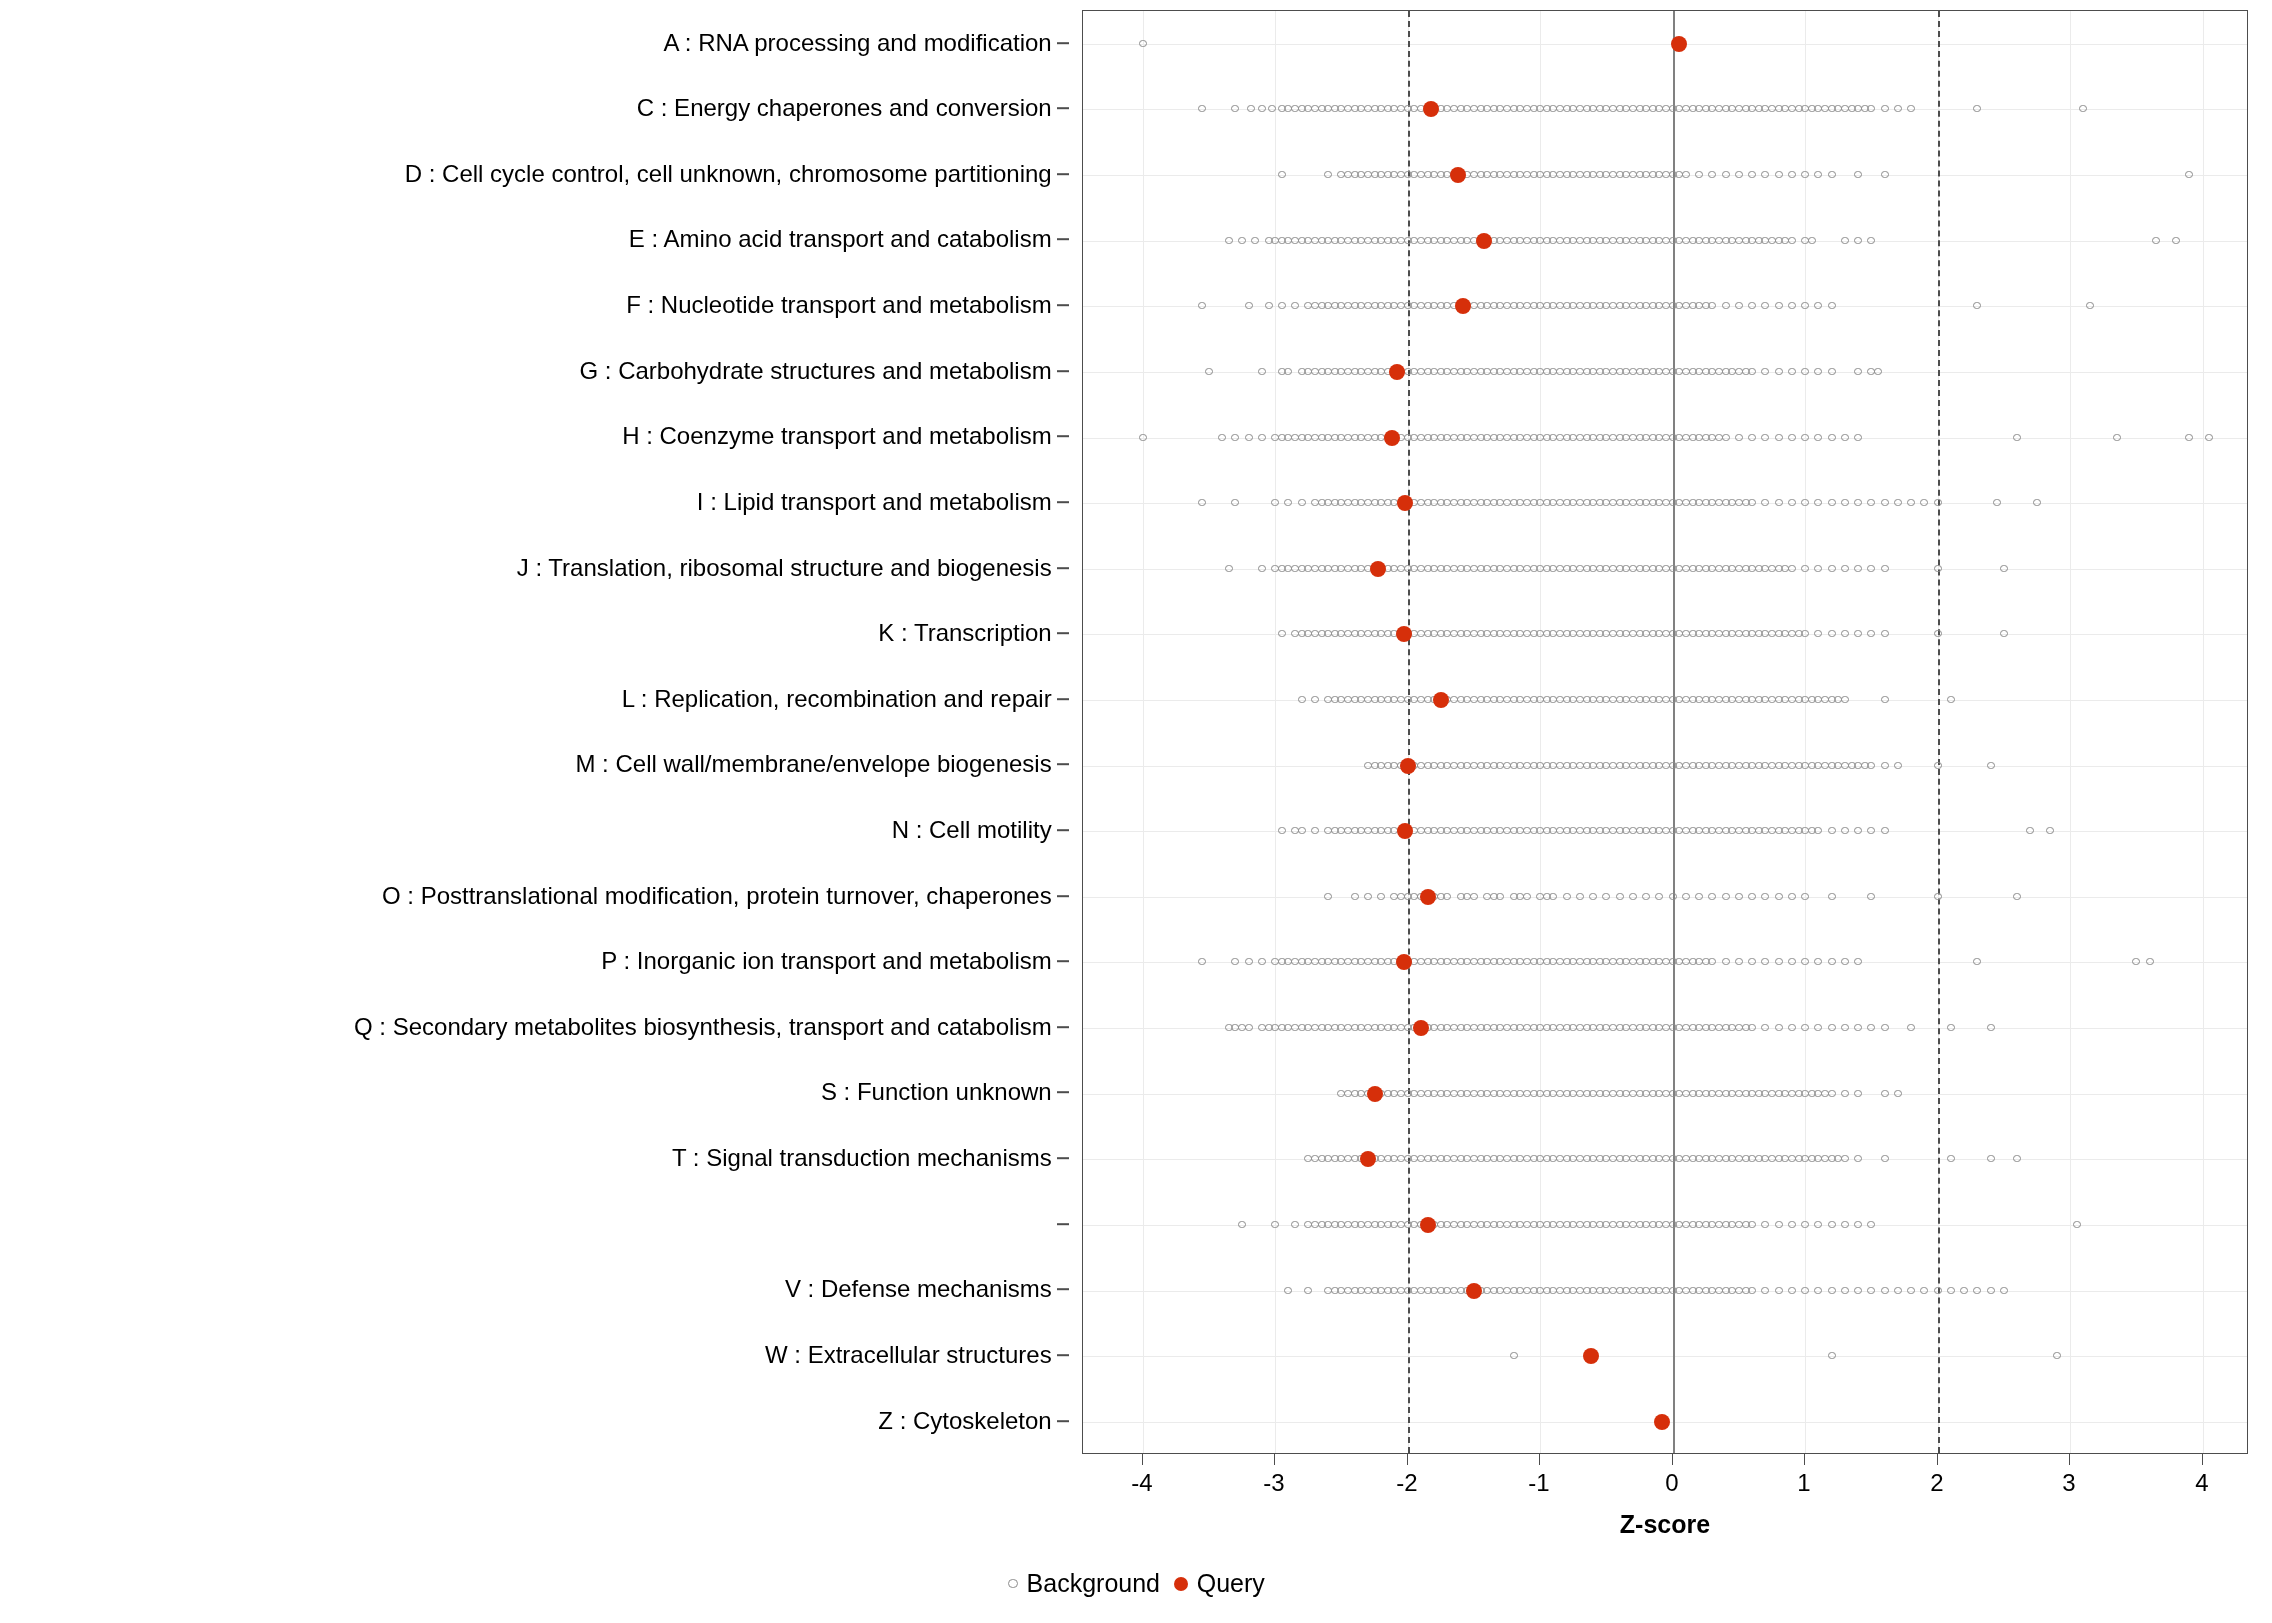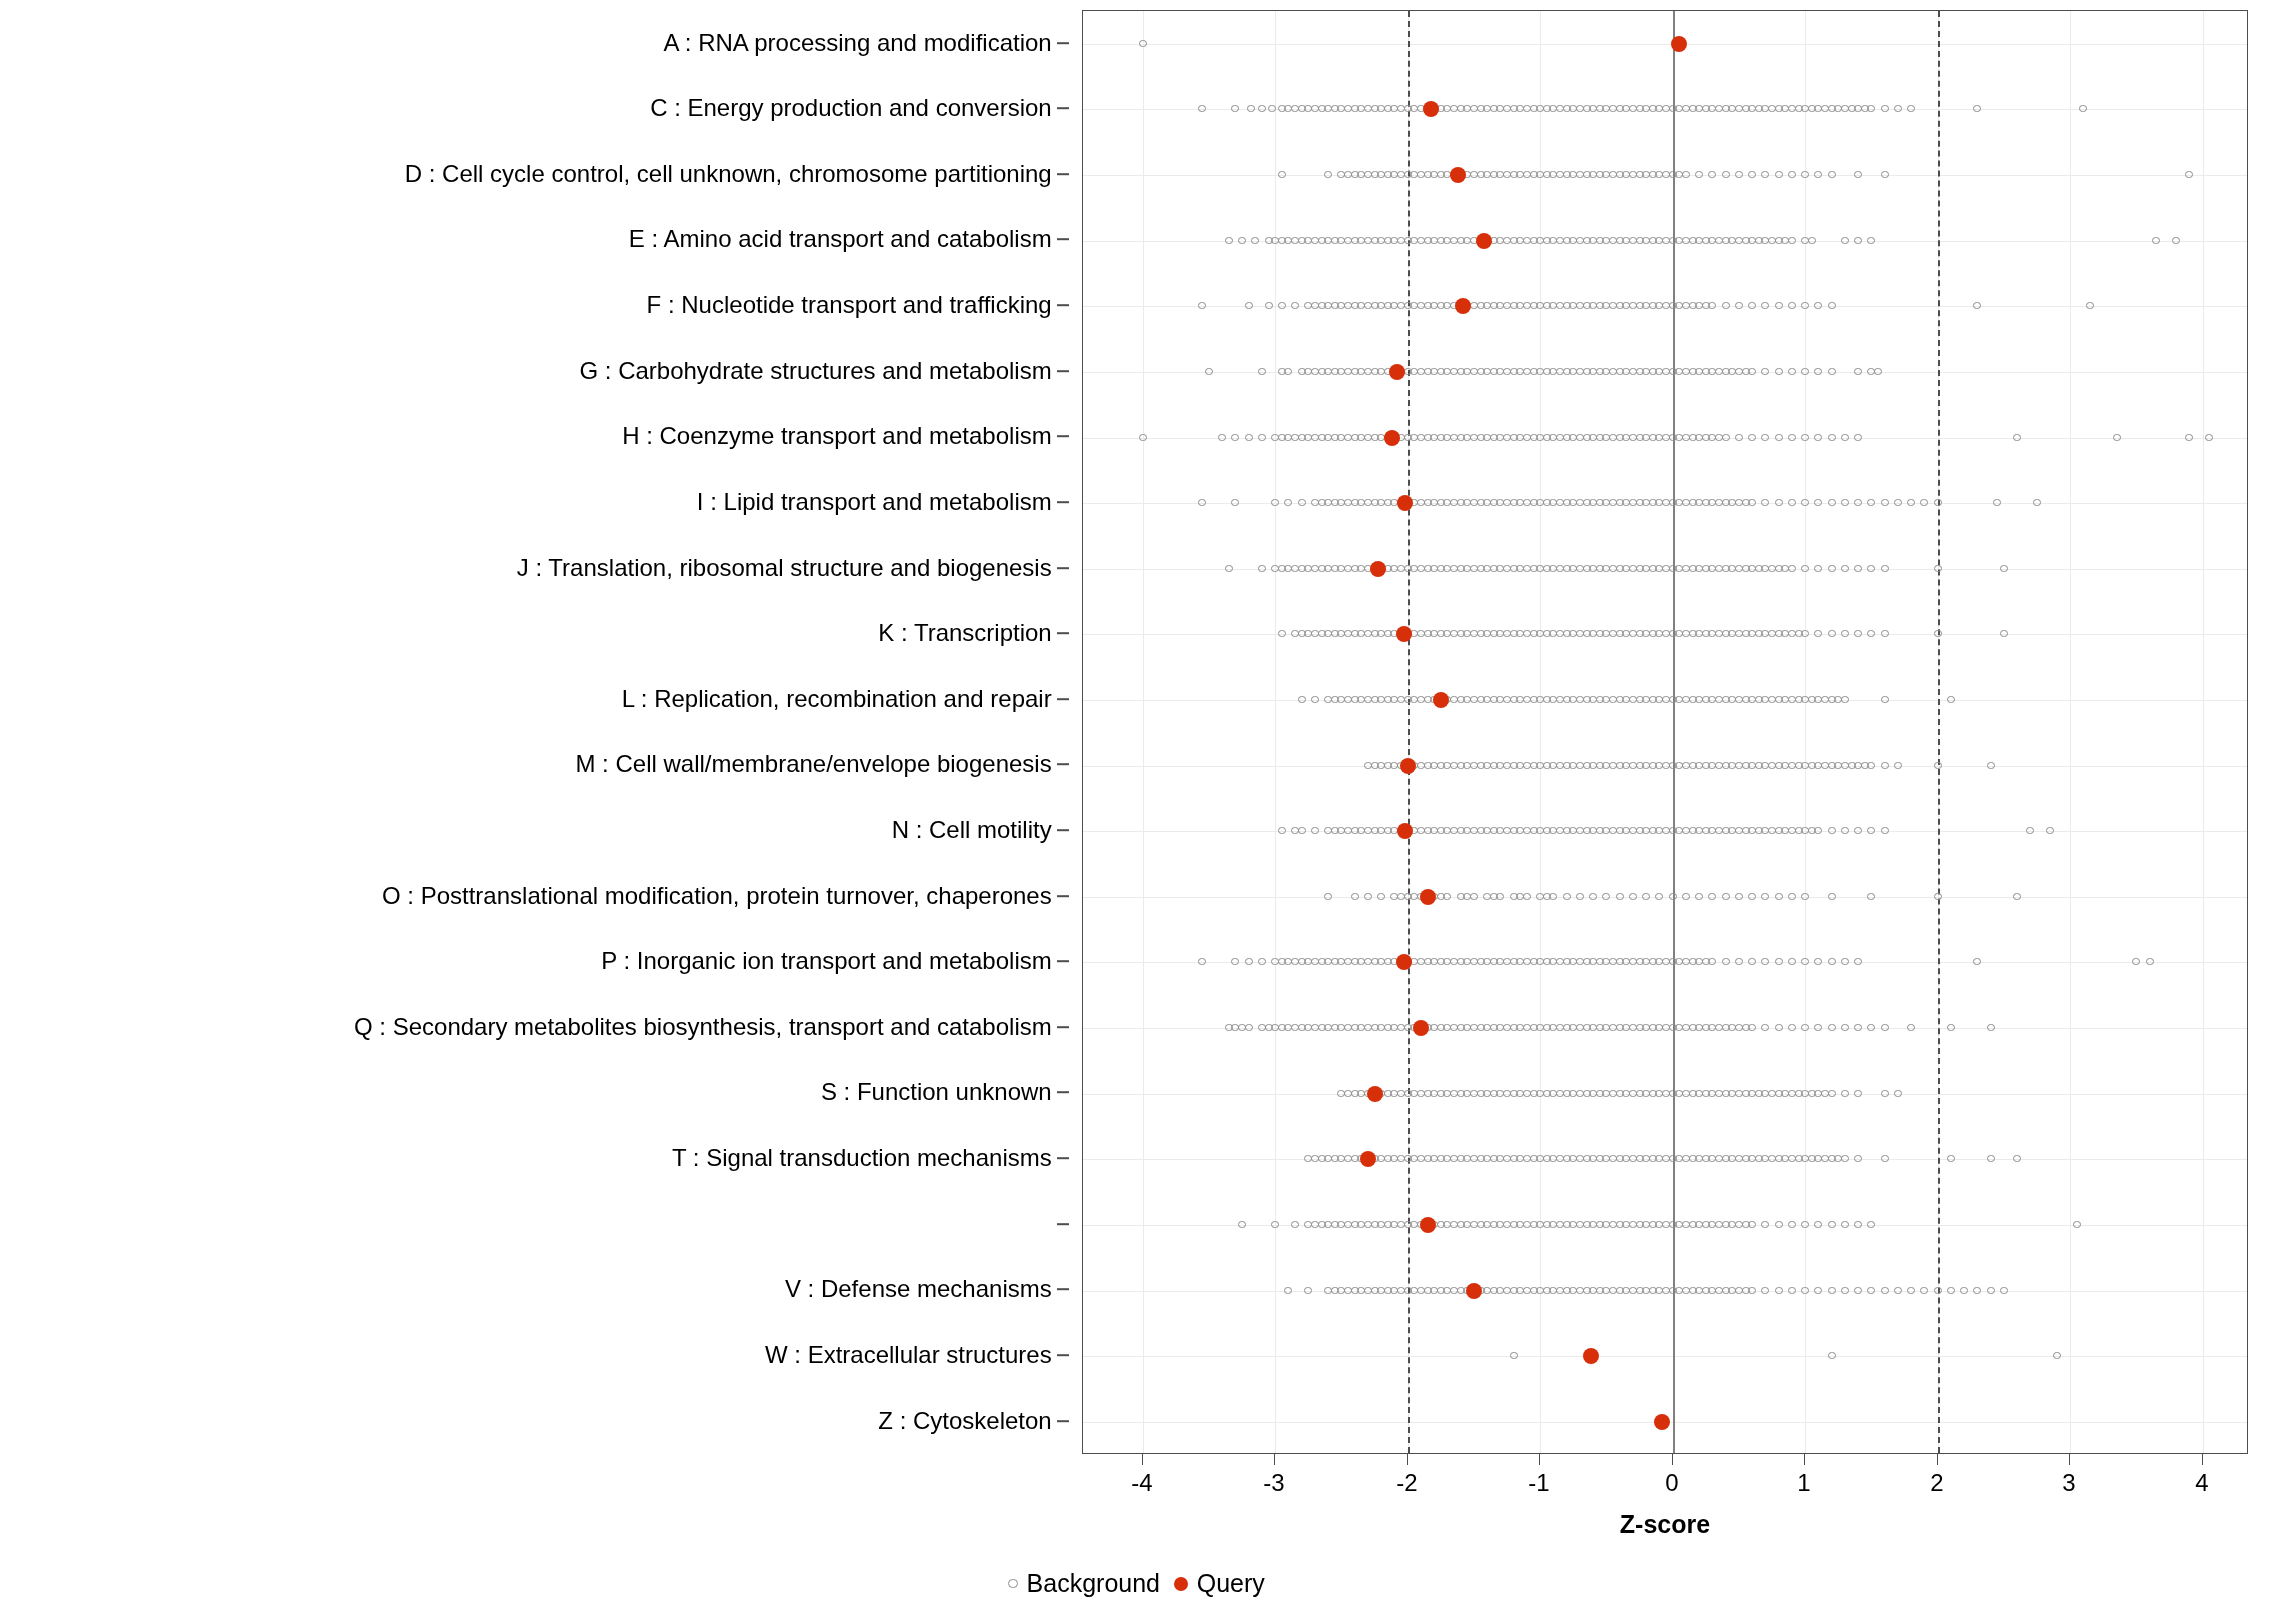--- a/index.html
+++ b/index.html
@@ -169,27 +169,27 @@
   .legend-label { color: #000000; }
 </style>
 </head>
 <body>
 
 <div id="figure">
 
   <div id="y-labels" style="top: 0px;">
       <div class="y-label" style="top: 43px;">A : RNA processing and modification</div>
       <div class="y-tick" style="top: 43px;"></div>
-      <div class="y-label" style="top: 108px;">C : Energy production and conversion</div>
+      <div class="y-label" style="top: 108px;">C : Energy chaperones and conversion</div>
       <div class="y-tick" style="top: 108px;"></div>
       <div class="y-label" style="top: 174px;">D : Cell cycle control, cell unknown, chromosome partitioning</div>
       <div class="y-tick" style="top: 174px;"></div>
       <div class="y-label" style="top: 239px;">E : Amino acid transport and catabolism</div>
       <div class="y-tick" style="top: 239px;"></div>
-      <div class="y-label" style="top: 305px;">F : Nucleotide transport and trafficking</div>
+      <div class="y-label" style="top: 305px;">F : Nucleotide transport and metabolism</div>
       <div class="y-tick" style="top: 305px;"></div>
       <div class="y-label" style="top: 371px;">G : Carbohydrate structures and metabolism</div>
       <div class="y-tick" style="top: 371px;"></div>
       <div class="y-label" style="top: 436px;">H : Coenzyme transport and metabolism</div>
       <div class="y-tick" style="top: 436px;"></div>
       <div class="y-label" style="top: 502px;">I : Lipid transport and metabolism</div>
       <div class="y-tick" style="top: 502px;"></div>
       <div class="y-label" style="top: 568px;">J : Translation, ribosomal structure and biogenesis</div>
       <div class="y-tick" style="top: 568px;"></div>
       <div class="y-label" style="top: 633px;">K : Transcription</div>

